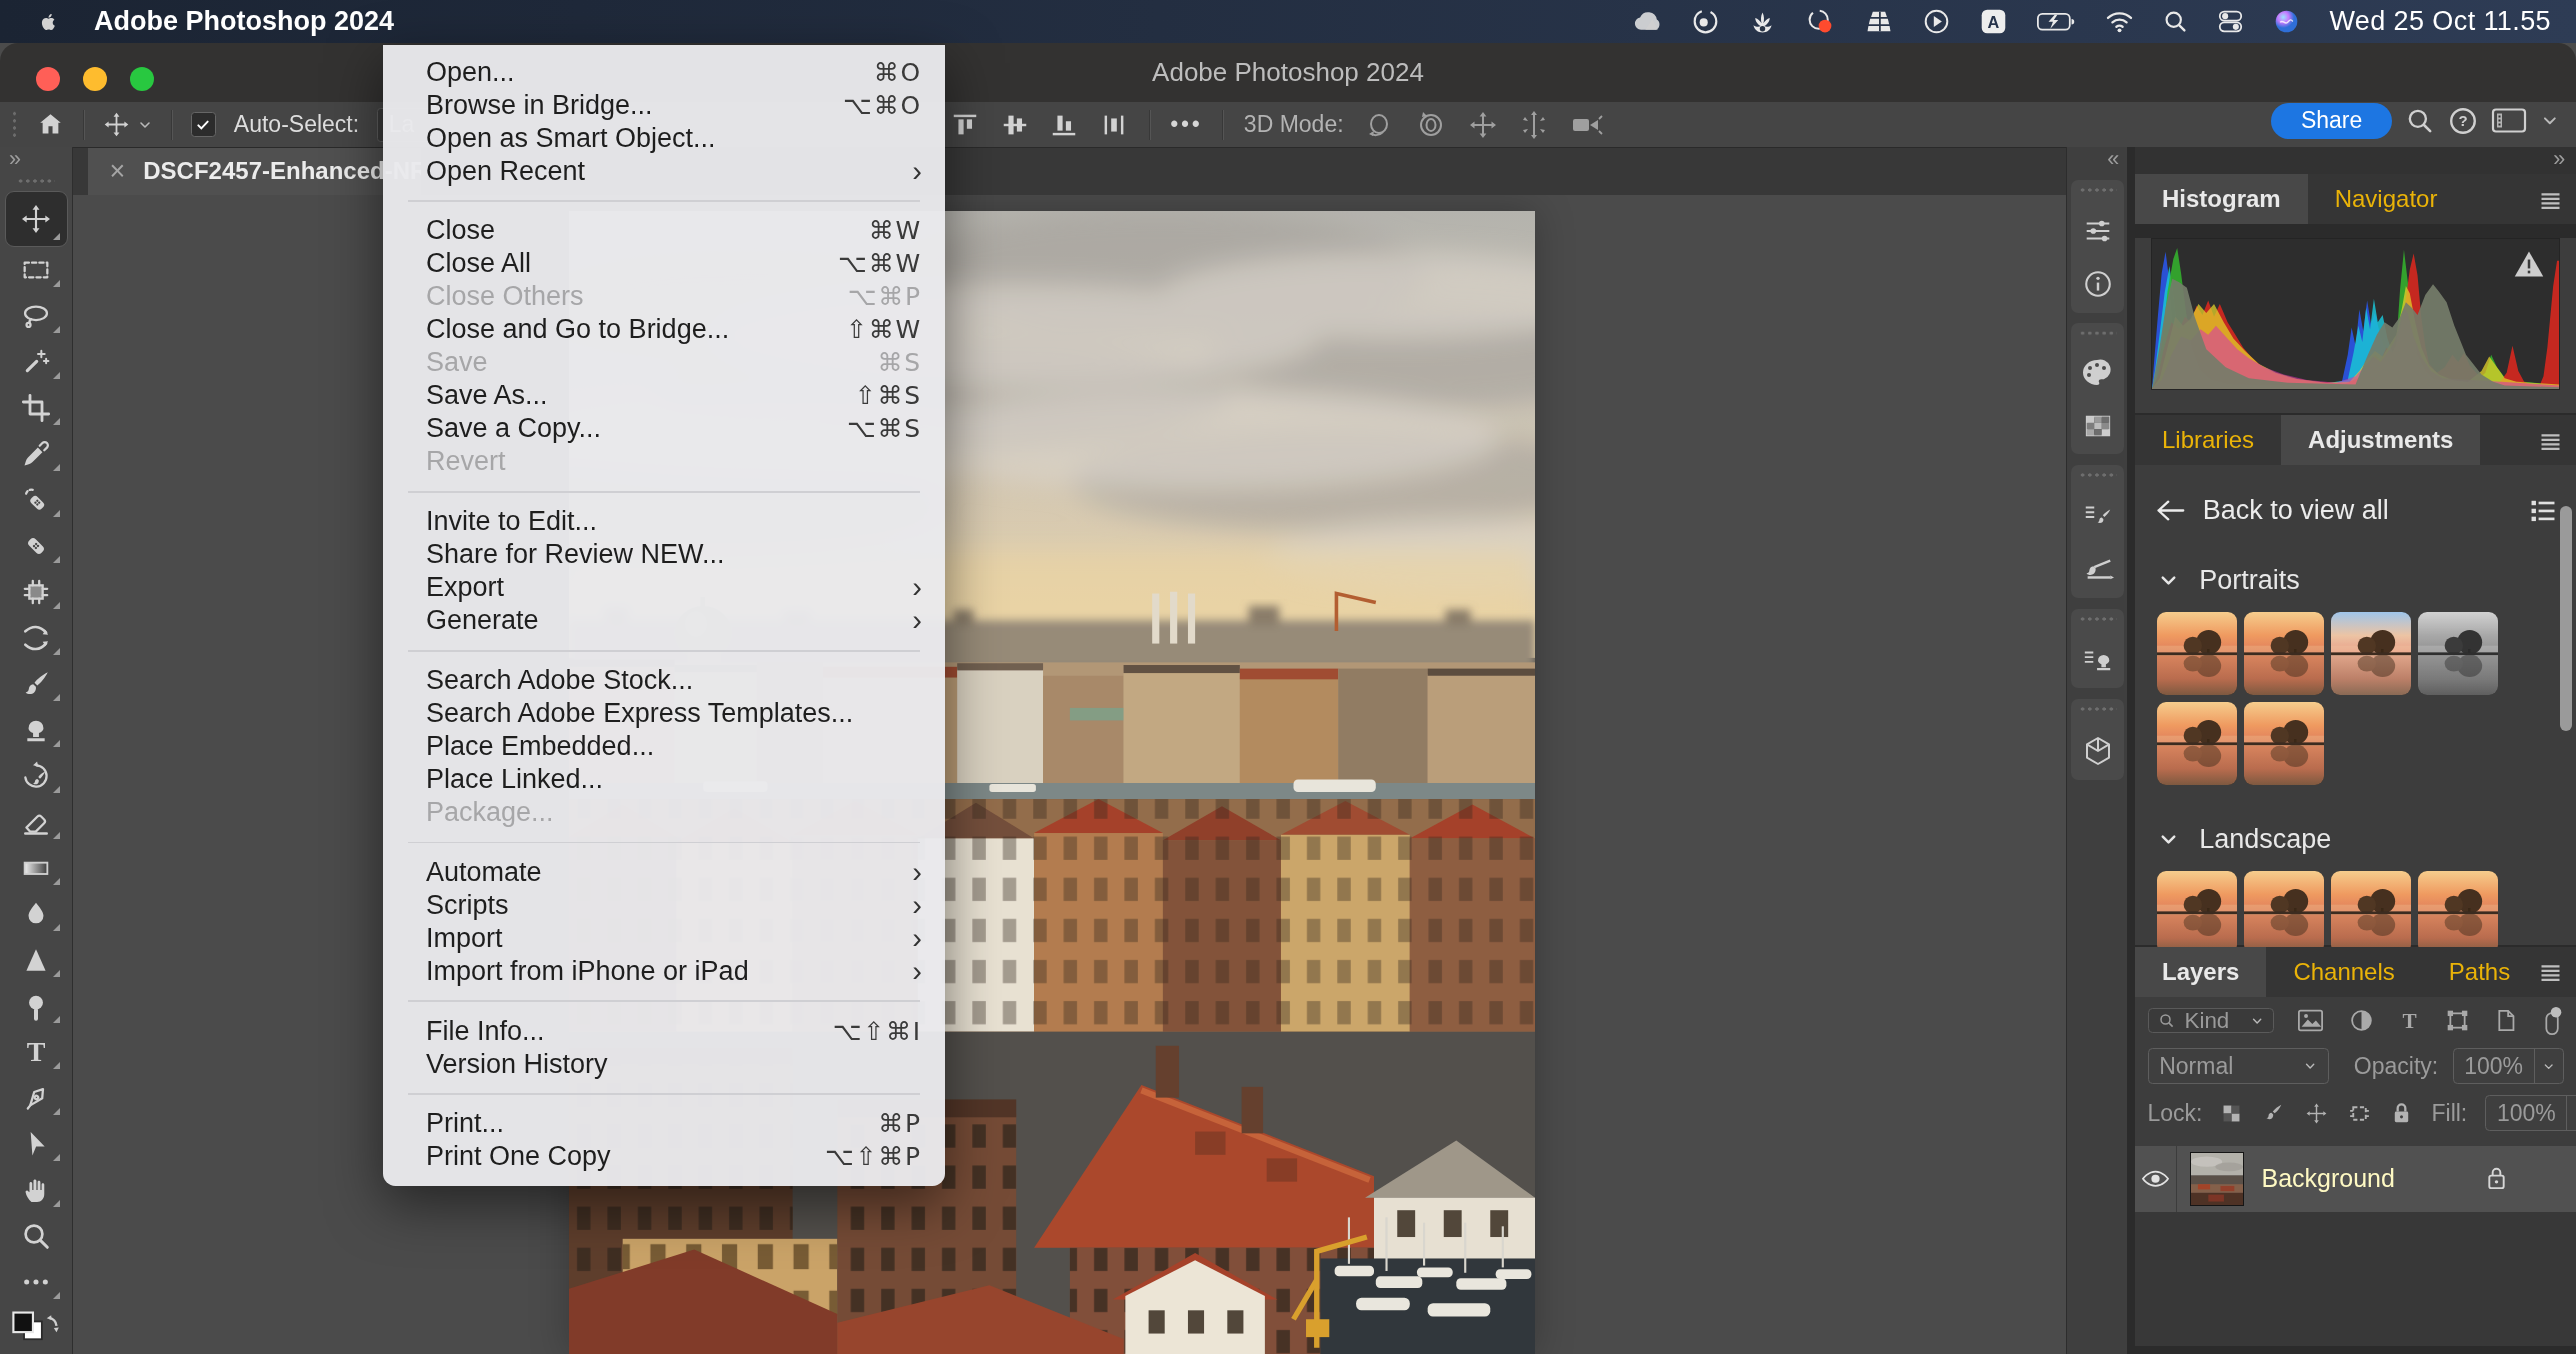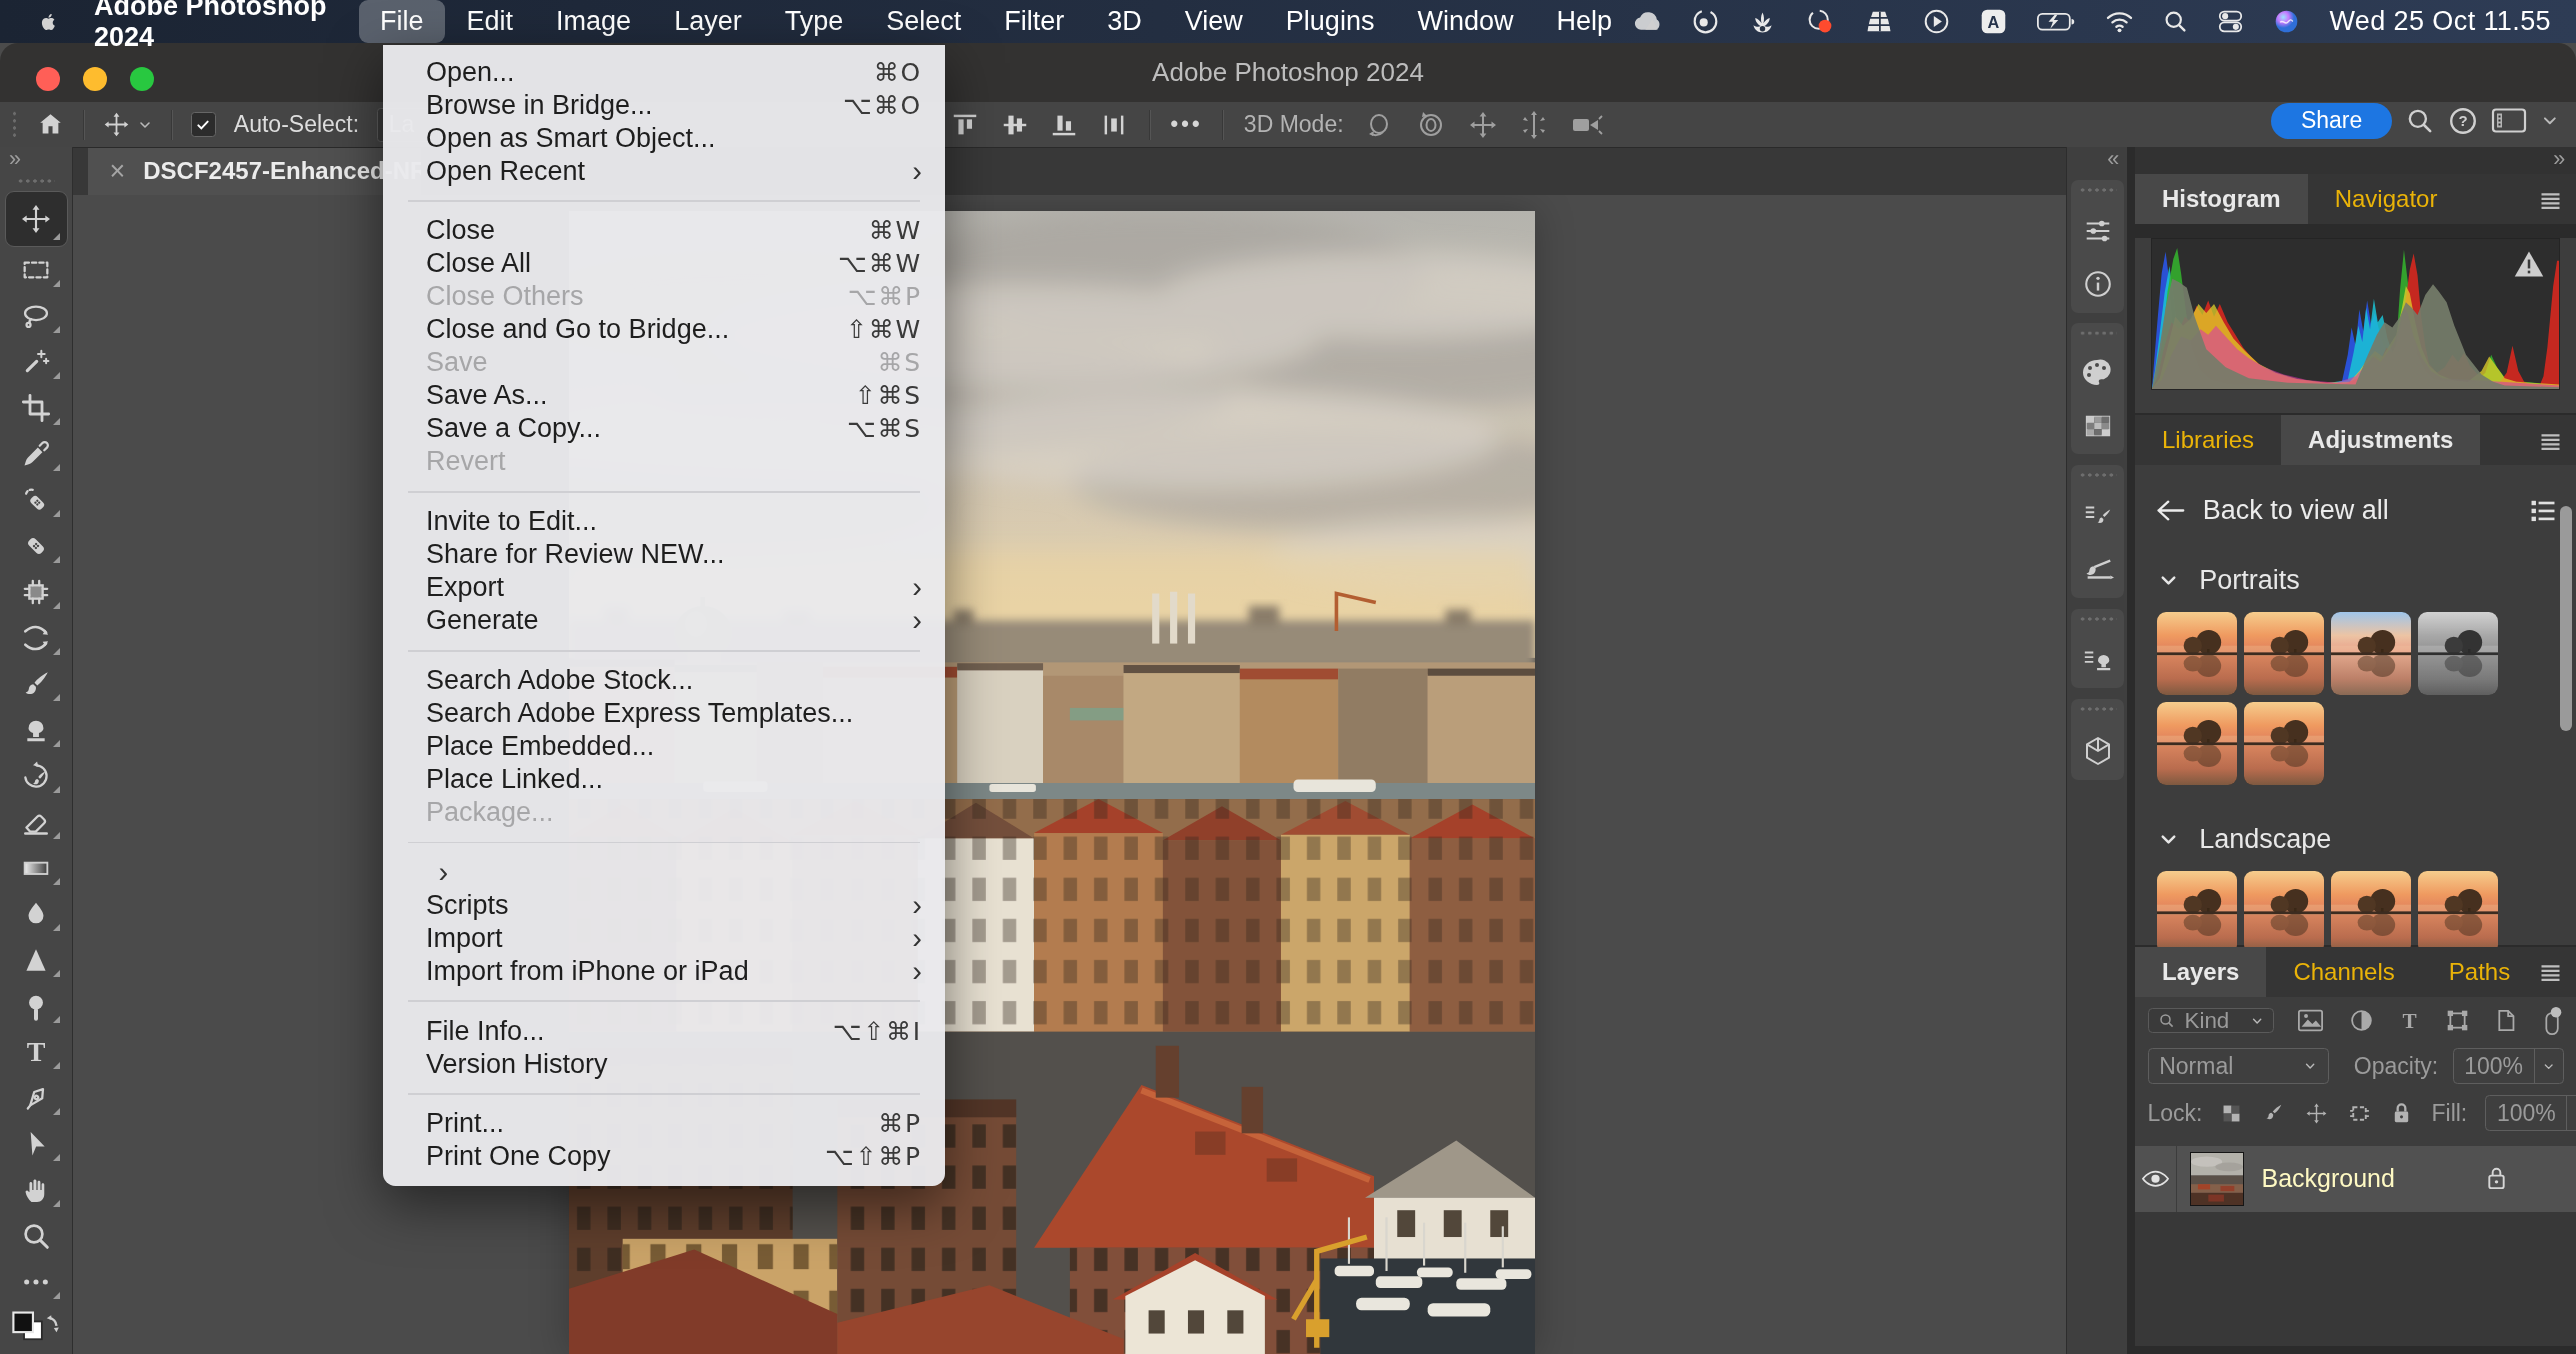--- a/index.html
+++ b/index.html
@@ -183,35 +183,20 @@
     </defs>
   </svg>
 
   <div class="menubar">
     <span class="apple">
       <svg width="24" height="24" viewBox="0 0 24 24">
           <path class="icf" fill="#f2f2f2" d="M16.7 12.8c0-2 1.6-3 1.7-3.1-1-1.4-2.4-1.6-2.9-1.6-1.2-.1-2.4.7-3 .7-.6 0-1.6-.7-2.6-.7-1.3 0-2.6.8-3.3 2-1.4 2.4-.4 6 1 8 .7 1 1.5 2.1 2.5 2 1 0 1.4-.6 2.6-.6s1.6.6 2.6.6c1.1 0 1.8-1 2.4-2 .8-1.1 1.1-2.2 1.1-2.3-.1 0-2.1-.8-2.1-3zM14.9 6.6c.5-.7.9-1.6.8-2.6-.8 0-1.8.6-2.3 1.2-.5.6-1 1.6-.8 2.5.9.1 1.8-.4 2.3-1.1z"></path>
         </svg>
     </span>
     <span class="app-name">Adobe Photoshop 2024</span>
-    <div style="display:flex">
-
-    <span class="mb-item active">File</span>
-        <span class="mb-item">Edit</span>
-        <span class="mb-item">Image</span>
-        <span class="mb-item">Layer</span>
-        <span class="mb-item">Type</span>
-        <span class="mb-item">Select</span>
-        <span class="mb-item">Filter</span>
-        <span class="mb-item">3D</span>
-        <span class="mb-item">View</span>
-        <span class="mb-item">Plugins</span>
-        <span class="mb-item">Window</span>
-        <span class="mb-item">Help</span>
-      </div>
     <div class="mb-right">
       <span class="sicon">
           <svg width="30" height="21.5" viewBox="0 0 34 24">
             <path fill="#e9e9e9" d="M9 21a7 7 0 01-1-13.9A10 10 0 0127 9.5 6.5 6.5 0 0126 21z" opacity=".85"></path>
             <path fill="#cfcfcf" d="M14 21l8-12 6 12z" opacity=".8"></path>
           </svg>
         </span>
       <span class="sicon">
           <svg width="27" height="27" viewBox="0 0 30 30">
             <circle cx="15" cy="15" r="12" stroke="#e9e9e9" stroke-width="2.4" fill="none" stroke-dasharray="52 10"></circle>
@@ -1337,20 +1322,21 @@
         <span class="mi-short"></span>
 
       </div>
       <div class="mi disabled">
         <span class="mi-label">Package...</span>
         <span class="mi-short"></span>
 
       </div>
       <div class="mi-sep"></div>
       <div class="mi has-sub">
+        <span class="mi-label">Automate</span>
         <span class="mi-short"></span>
         <span class="mi-arrow">›</span>
       </div>
       <div class="mi has-sub">
         <span class="mi-label">Scripts</span>
         <span class="mi-short"></span>
         <span class="mi-arrow">›</span>
       </div>
       <div class="mi has-sub">
         <span class="mi-label">Import</span>

